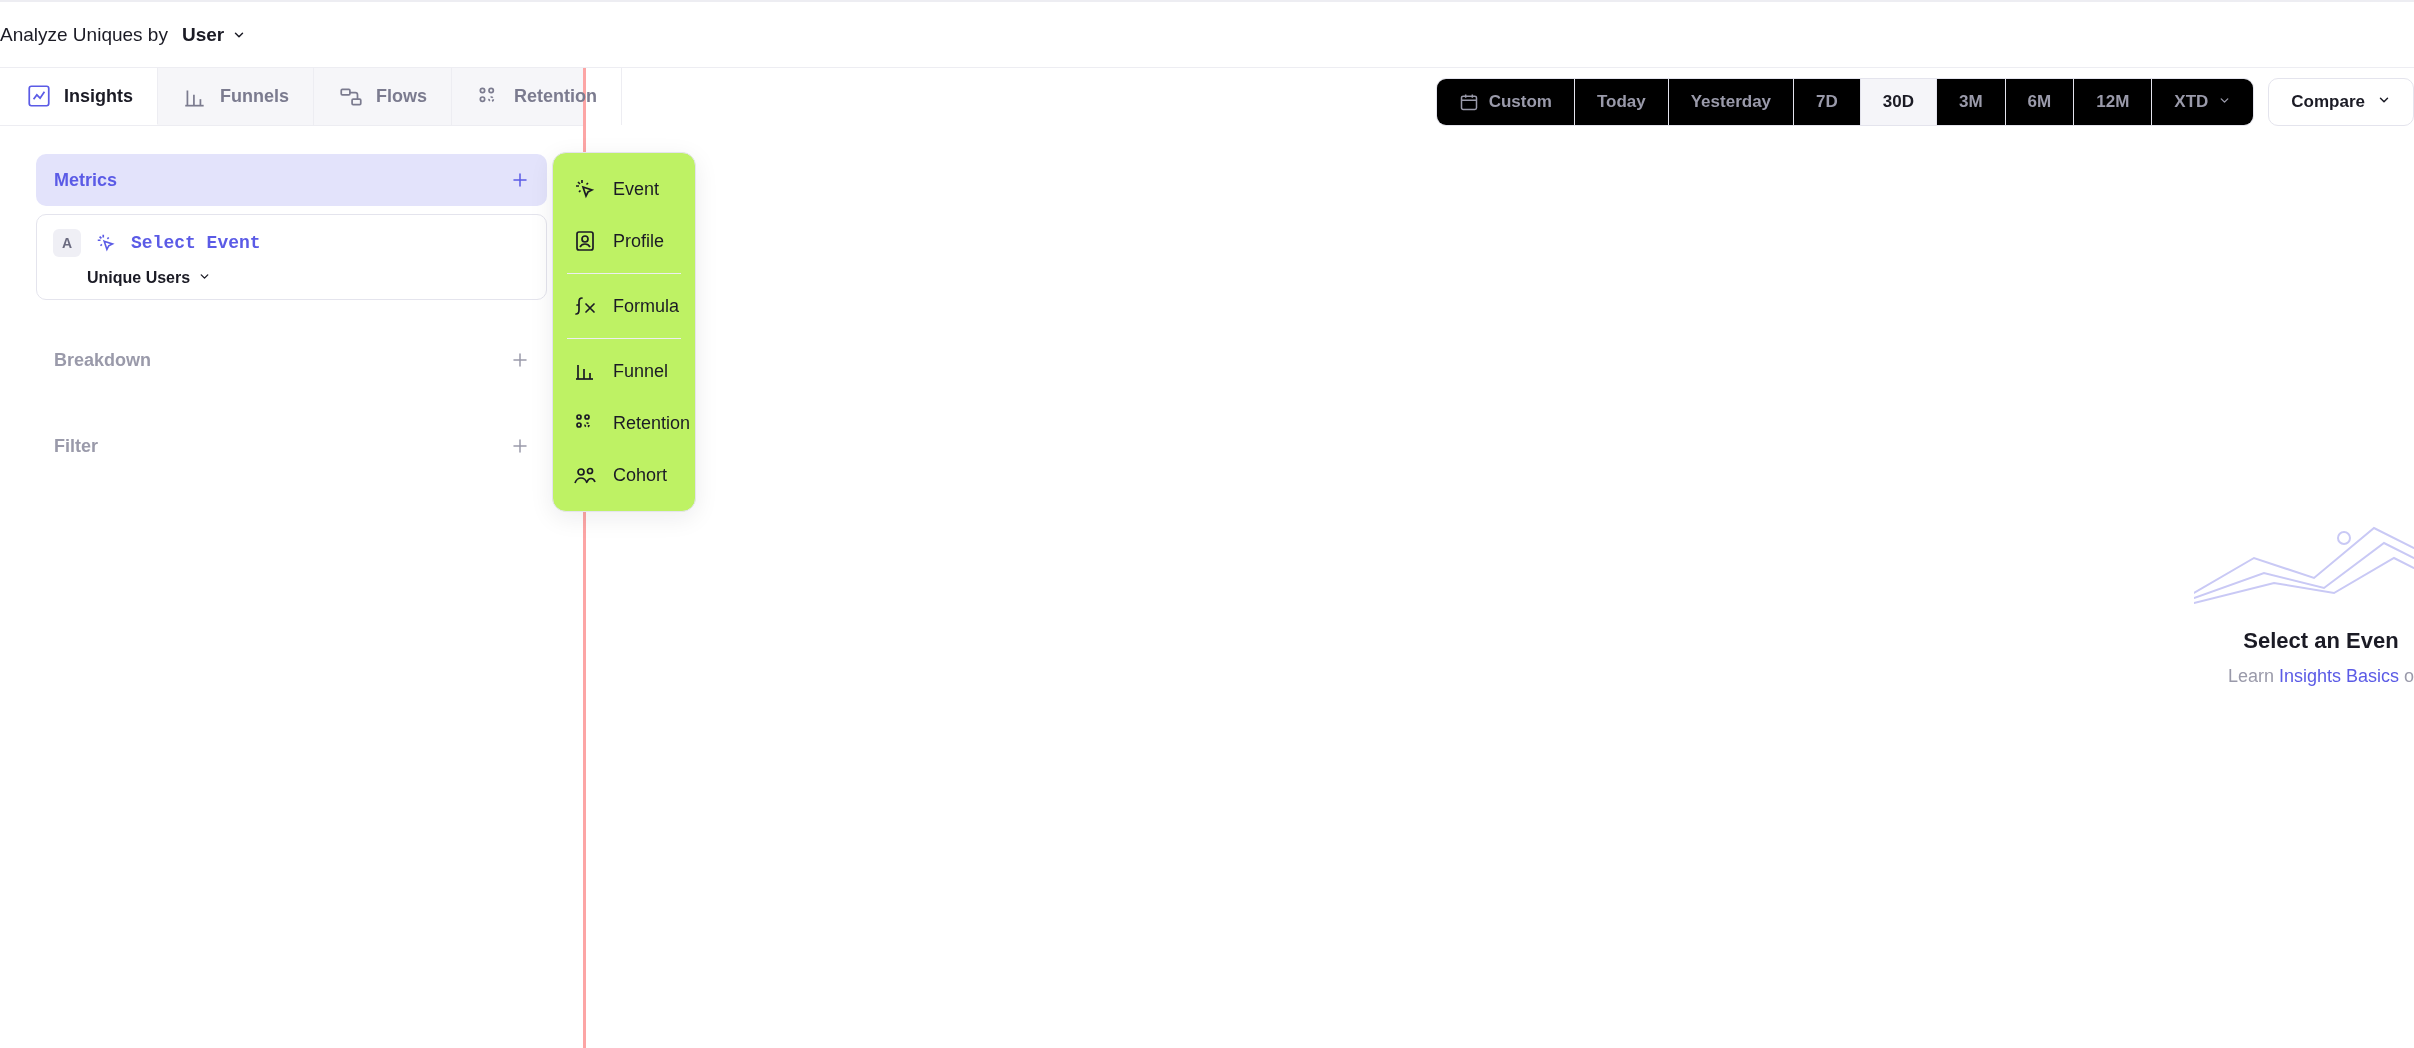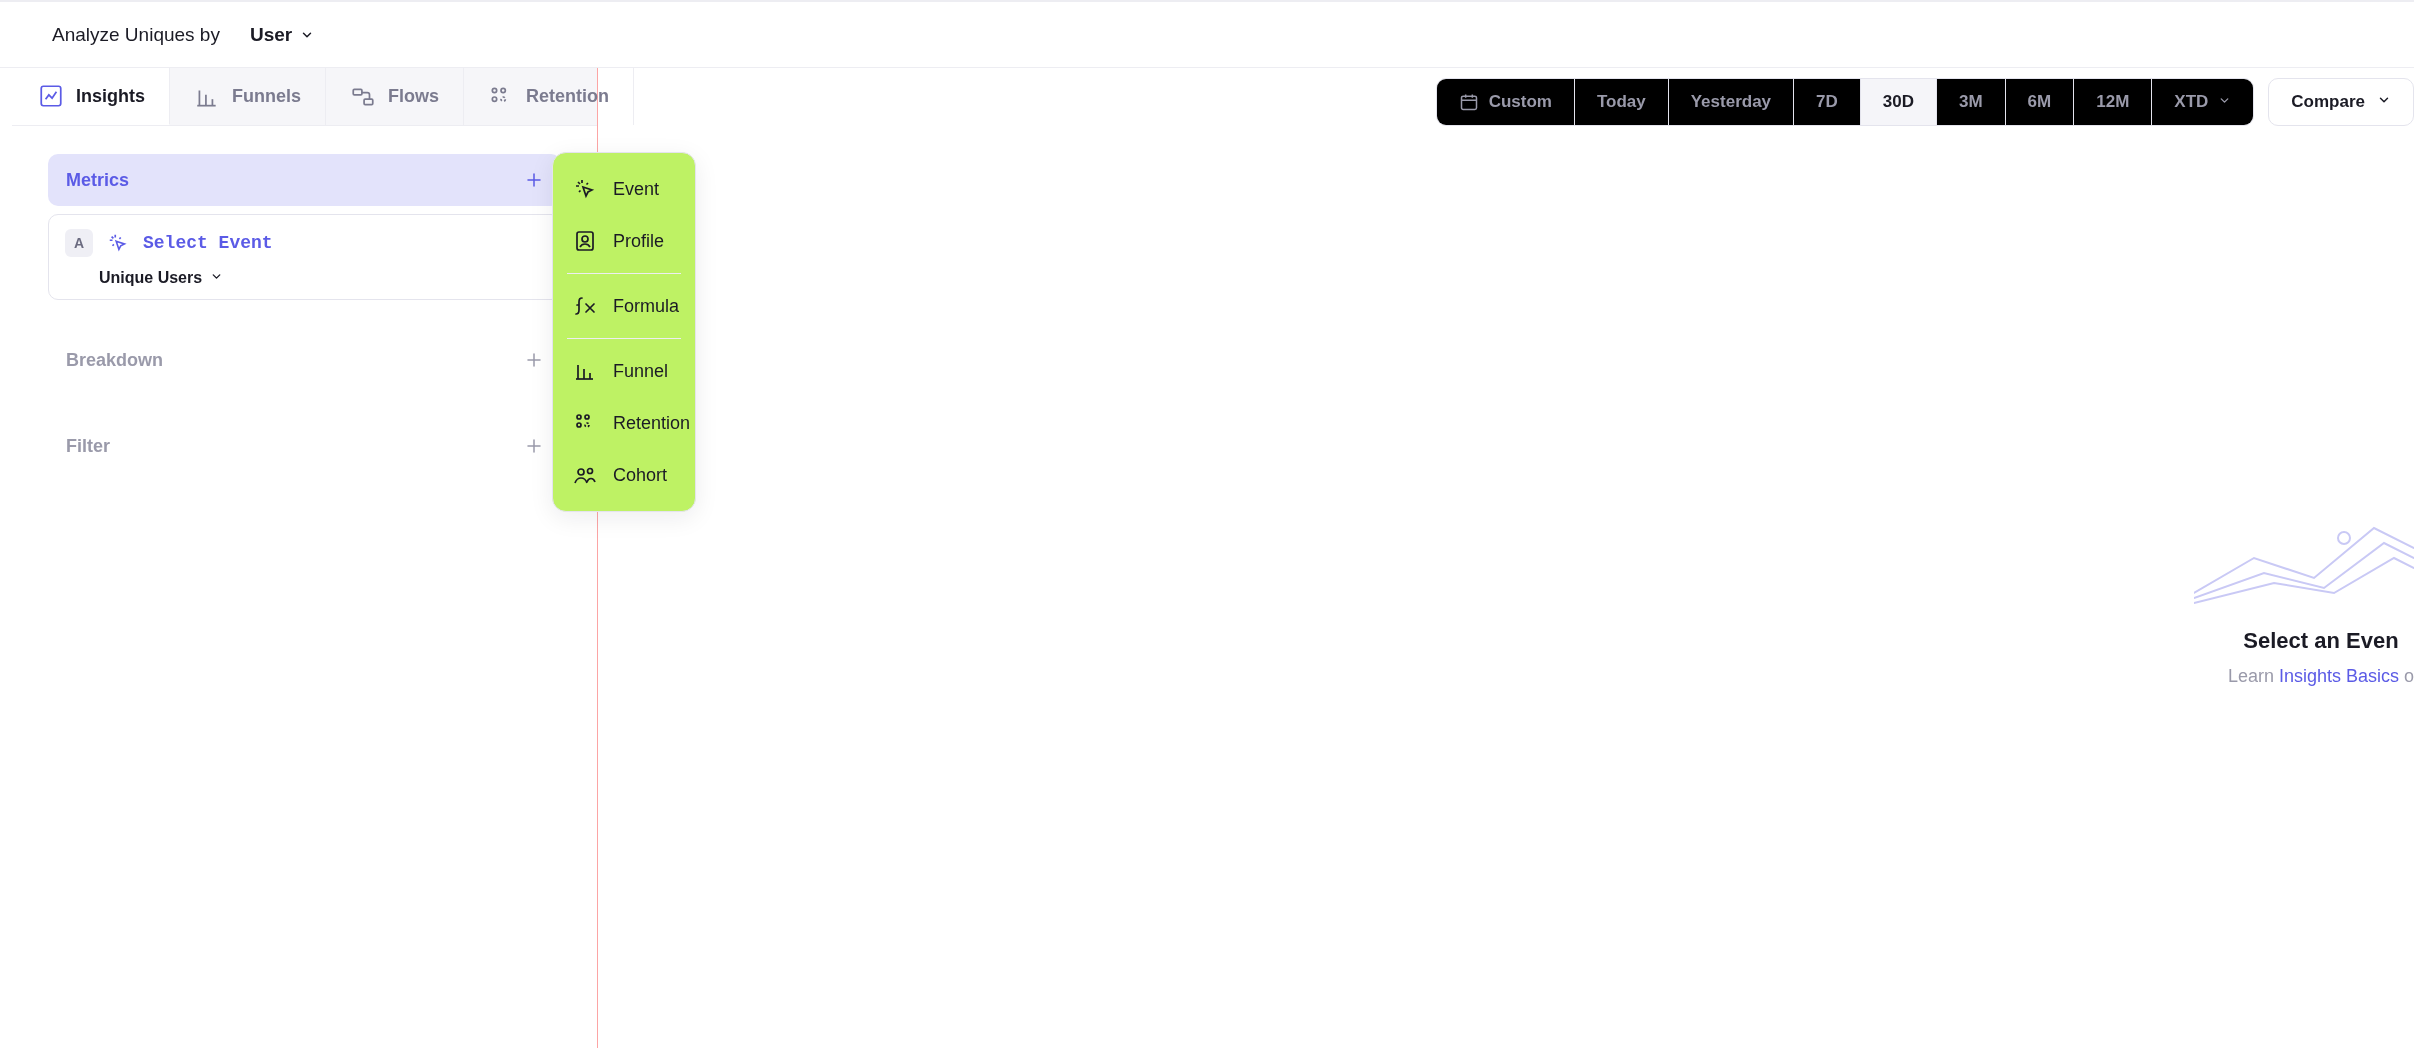--- a/index.html
+++ b/index.html
@@ -13,55 +13,53 @@
     overflow: hidden;
     position: relative;
   }
   
   .topbar {
     height: 68px;
     border-top: 2px solid #ededf2;
     border-bottom: 1px solid #ededf2;
     display: flex;
     align-items: center;
-    padding-left: 52px;
   }
   .analyze-label {
     font-size: 19px;
     color: #1b1b25;
     font-weight: 500;
   }
   .user-dropdown {
     display: inline-flex;
     align-items: center;
     gap: 8px;
-    margin-left: 30px;
+    margin-left: 14px;
     font-size: 19px;
     font-weight: 700;
     cursor: pointer;
   }
   .chevron-down {
     width: 14px;
     height: 14px;
     display: inline-flex;
     align-items: center;
     justify-content: center;
   }
   .chevron-down svg { width: 14px; height: 14px; stroke: currentColor; }
 
   
   .main {
     display: flex;
     height: calc(100% - 68px);
   }
   .left-pane {
     width: 586px;
-    border-right: 1px solid #fca5a5;
+    border-right: 3px solid #fca5a5;
     position: relative;
-    margin-left: 12px;
   }
   .right-pane {
     flex: 1;
     position: relative;
   }
 
   
   .tabs {
     display: flex;
     background: #f6f6f9;

